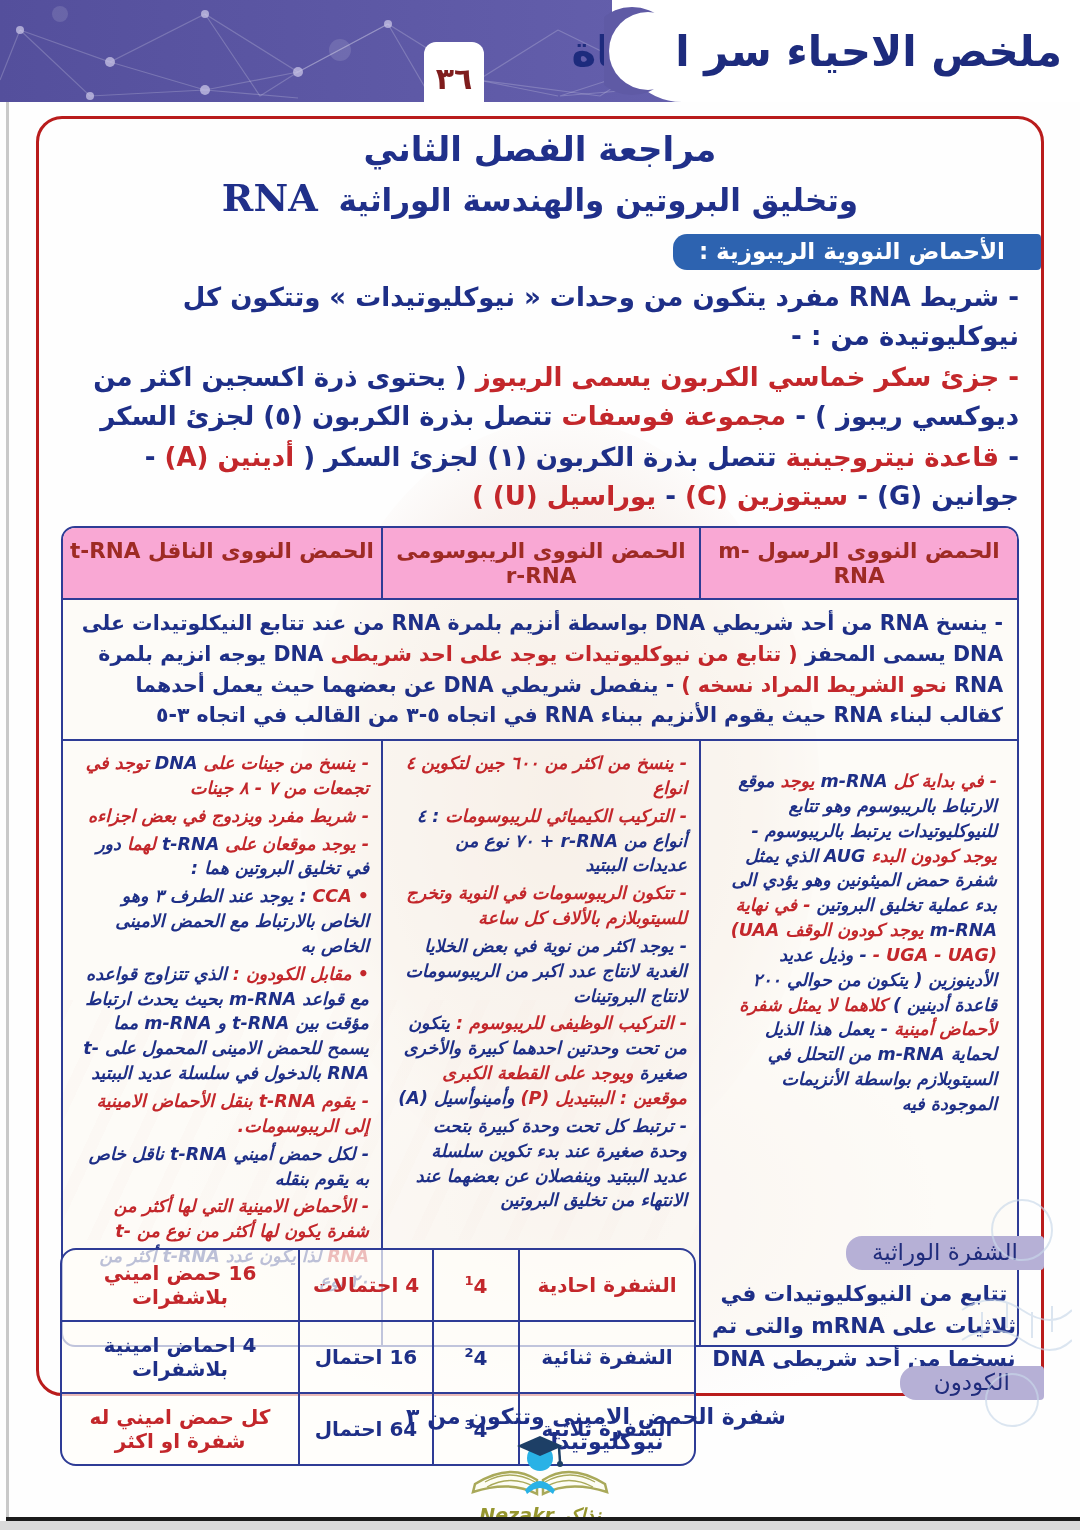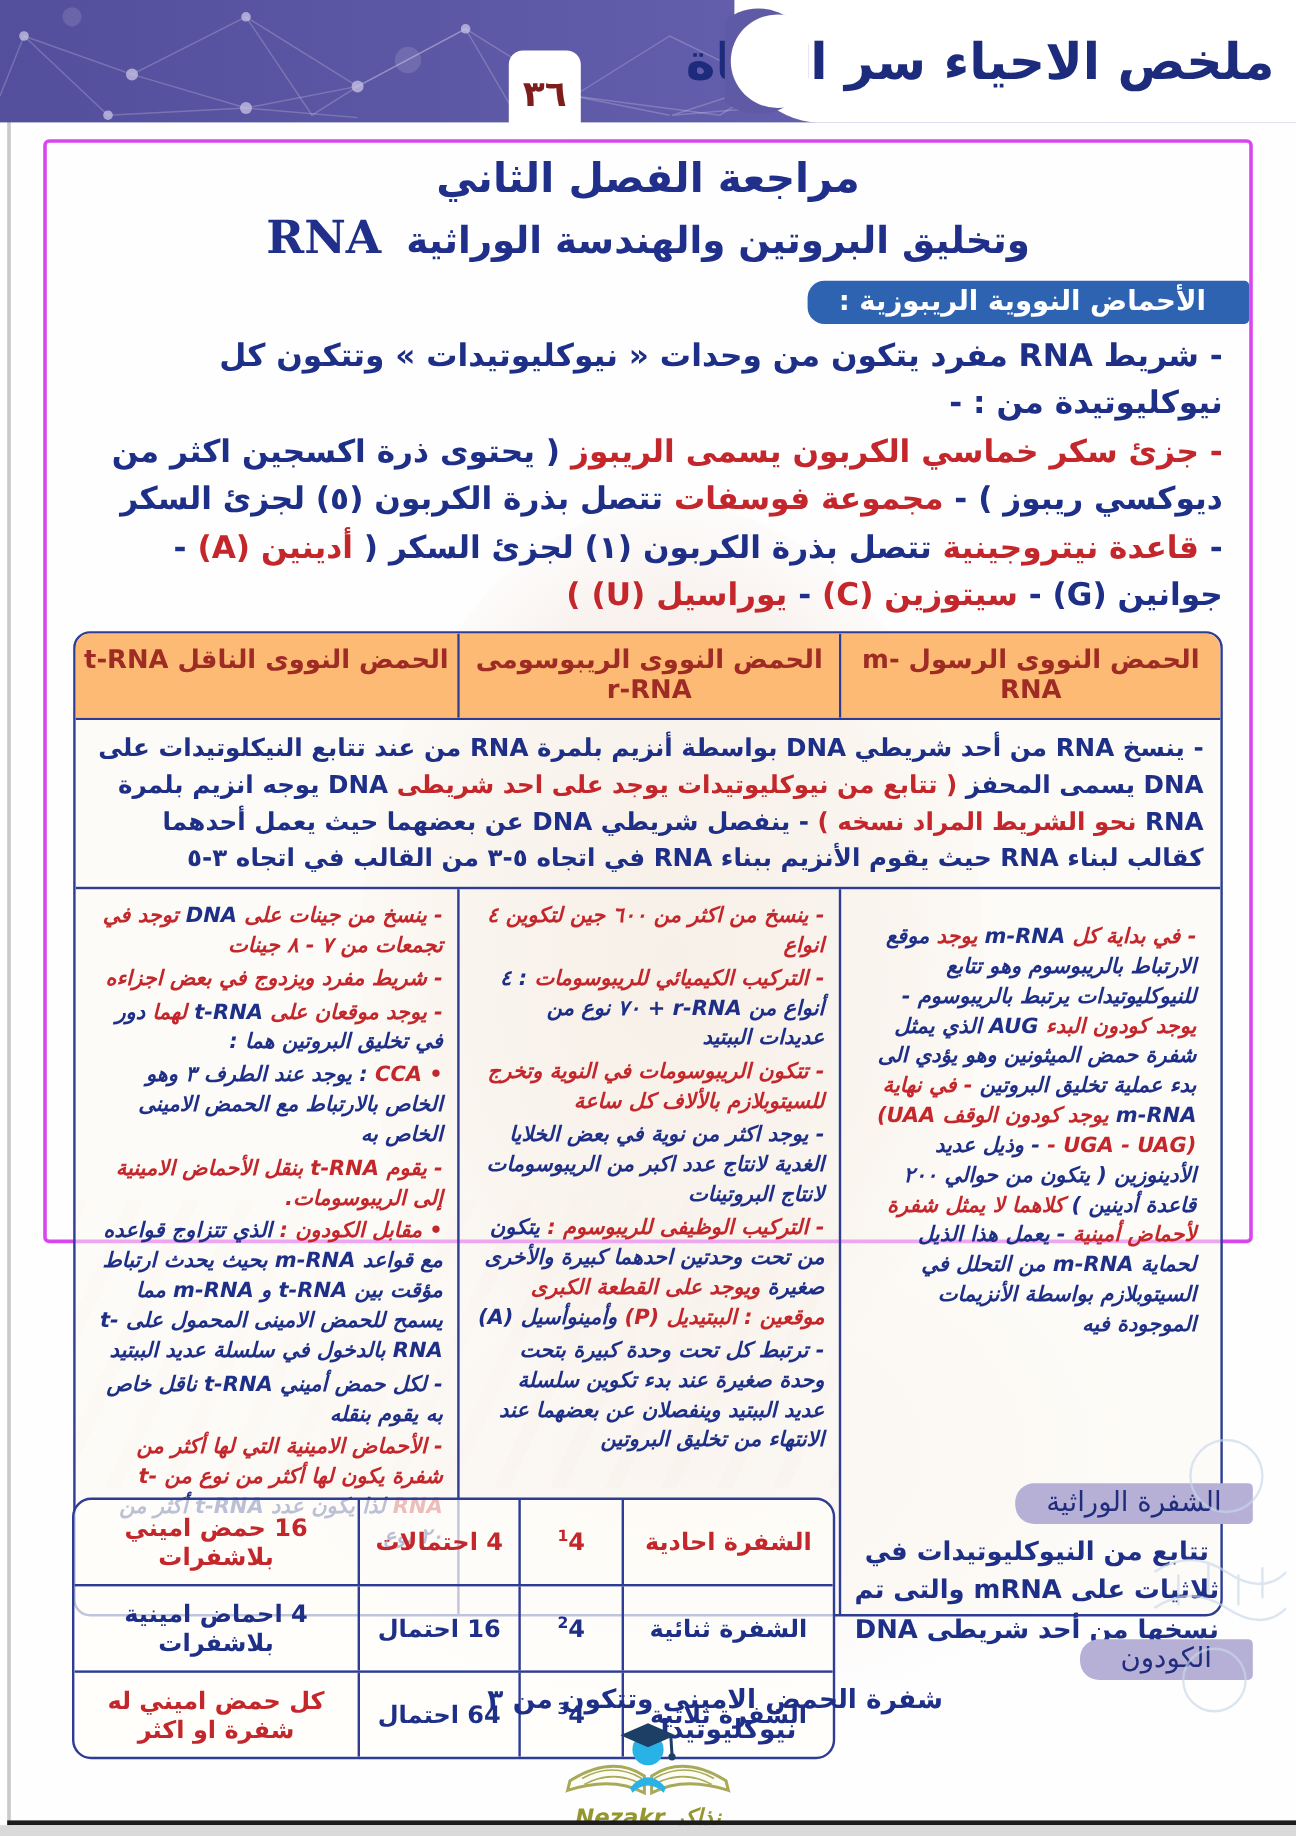--- a/index.html
+++ b/index.html
@@ -20,34 +20,34 @@
   .hdr{position:absolute;top:0;left:0;right:0;height:102px;background:linear-gradient(90deg,#544f9c,#6e69b6);}
   .hdr .net{position:absolute;inset:0;}
   .title-panel{position:absolute;top:0;right:0;width:468px;height:102px;background:#ffffff;
                border-bottom-left-radius:70px 80px;display:flex;align-items:center;justify-content:flex-end;
                padding:0 18px 0 0;box-sizing:border-box;}
   .hdr-title{color:#1d2b7d;font-weight:bold;font-size:42px;letter-spacing:-1px;direction:rtl;white-space:nowrap;}
   .crescent{position:absolute;left:-8px;top:4px;}
   .page-tab{position:absolute;top:42px;left:424px;width:60px;height:72px;background:#ffffff;border-radius:12px;
             display:flex;align-items:center;justify-content:center;font-size:30px;color:#7f1d1d;font-weight:bold;}
   
-  .main{position:absolute;top:116px;left:36px;width:1008px;height:920px;border:3px solid #d946ef;
-        border-radius:5px;box-sizing:border-box;padding:8px 22px 0 22px;}
+  .main{position:absolute;top:116px;left:36px;width:1008px;height:1280px;border:3px solid #b91c1c;
+        border-radius:26px;box-sizing:border-box;padding:8px 22px 0 22px;}
   .rev1{text-align:center;font-size:34px;font-weight:bold;color:#20308a;margin-top:2px;}
   .rev2{text-align:center;font-size:31px;font-weight:bold;color:#20308a;direction:rtl;margin-top:6px;}
   .rev2 .lat{font-family:"DejaVu Serif",serif;font-size:38px;margin-right:10px;}
   .badge-blue{margin:14px -22px 8px auto;width:fit-content;background:#2d63b0;color:#ffffff;
               font-weight:bold;font-size:23px;padding:4px 36px 6px 26px;border-radius:14px 4px 4px 14px;direction:rtl;}
   .intro-list{direction:rtl;color:#1e2f87;font-weight:bold;font-size:26px;line-height:1.5;text-align:right;}
   .ibullet{margin:2px 0;}
   
   .rtab{margin-top:10px;border:2.5px solid #2e3c96;border-radius:14px;overflow:hidden;direction:rtl;
         background:rgba(252,247,241,.55);}
   .rt-head{display:grid;grid-template-columns:1fr 1fr 1fr;}
-  .rt-h{background:#fdba74;color:#9e2b24;font-weight:bold;font-size:21.5px;text-align:center;
+  .rt-h{background:#f9a8d4;color:#9e2b24;font-weight:bold;font-size:21.5px;text-align:center;
         padding:10px 6px;direction:rtl;}
   .rt-h:not(:last-child){border-left:2.5px solid #2e3c96;}
   .rt-intro{border-top:2.5px solid #2e3c96;border-bottom:2.5px solid #2e3c96;padding:8px 14px;
             font-size:20.5px;font-weight:bold;line-height:1.5;text-align:right;direction:rtl;}
   .rt-cols{display:grid;grid-template-columns:1fr 1fr 1fr;height:604px;}
   .rt-col{padding:10px 12px;font-size:17.5px;font-weight:bold;line-height:1.42;overflow:hidden;direction:rtl;font-style:italic;}
   .rt-col:not(:last-child){border-left:2.5px solid #2e3c96;}
   .rt-col.mrna{padding:28px 20px;}
   .citem{margin-bottom:3px;text-align:right;}
   .run-b{color:#1e2f87;}
@@ -167,22 +167,22 @@
             <div class="citem"><span class="run-r">- </span><span class="run-r">تتكون الريبوسومات في النوية وتخرج للسيتوبلازم بالألاف كل ساعة</span></div>
             <div class="citem"><span class="run-b">- </span><span class="run-b">يوجد اكثر من نوية في بعض الخلايا الغدية لانتاج عدد اكبر من الريبوسومات لانتاج البروتينات</span></div>
             <div class="citem"><span class="run-r">- </span><span class="run-r">التركيب الوظيفى للريبوسوم : </span><span class="run-b">يتكون من تحت وحدتين احدهما كبيرة والأخرى صغيرة </span><span class="run-r">ويوجد على القطعة الكبرى موقعين : الببتيديل (P) </span><span class="run-b">وأمينوأسيل (A)</span></div>
             <div class="citem"><span class="run-b">- </span><span class="run-b">ترتبط كل تحت وحدة كبيرة بتحت وحدة صغيرة عند بدء تكوين سلسلة عديد الببتيد وينفصلان عن بعضهما عند الانتهاء من تخليق البروتين</span></div>
           </div>
         <div class="rt-col trna">
             <div class="citem"><span class="run-r">- </span><span class="run-r">ينسخ من جينات على </span><span class="run-b">DNA</span><span class="run-r"> توجد في تجمعات من ٧ - ٨ جينات</span></div>
             <div class="citem"><span class="run-r">- </span><span class="run-r">شريط مفرد ويزدوج في بعض اجزاءه</span></div>
             <div class="citem"><span class="run-r">- </span><span class="run-r">يوجد موقعان على </span><span class="run-b">t-RNA</span><span class="run-r"> لهما </span><span class="run-b">دور في تخليق البروتين هما :</span></div>
             <div class="citem"><span class="run-r">• </span><span class="run-r">CCA</span><span class="run-b"> : يوجد عند الطرف ٣ وهو الخاص بالارتباط مع الحمض الامينى الخاص به</span></div>
+            <div class="citem"><span class="run-r">• </span><span class="run-r">مقابل الكودون : </span><span class="run-b">الذي تتزاوج قواعده مع قواعد m-RNA بحيث يحدث ارتباط مؤقت بين t-RNA و m-RNA مما يسمح للحمض الامينى المحمول على t-RNA بالدخول في سلسلة عديد الببتيد</span></div>
             <div class="citem"><span class="run-r">- </span><span class="run-r">يقوم t-RNA بنقل الأحماض الامينية إلى الريبوسومات.</span></div>
-            <div class="citem"><span class="run-r">• </span><span class="run-r">مقابل الكودون : </span><span class="run-b">الذي تتزاوج قواعده مع قواعد m-RNA بحيث يحدث ارتباط مؤقت بين t-RNA و m-RNA مما يسمح للحمض الامينى المحمول على t-RNA بالدخول في سلسلة عديد الببتيد</span></div>
             <div class="citem"><span class="run-b">- </span><span class="run-b">لكل حمض أميني t-RNA ناقل خاص به يقوم بنقله</span></div>
             <div class="citem"><span class="run-r">- </span><span class="run-r">الأحماض الامينية التي لها أكثر من شفرة يكون لها أكثر من نوع من t-RNA </span><span class="run-b">لذا يكون عدد t-RNA أكثر من ٢٠ نوع</span></div>
           </div>
       </div>
     </div>
   </div>
 
   <div class="gc">
     <div class="gc-badge b1">الشفرة الوراثية</div>
     <div class="gc-text"><span class="run-b">تتابع من النيوكليوتيدات في ثلاثيات على mRNA والتى تم نسخها من أحد شريطى DNA</span></div>

